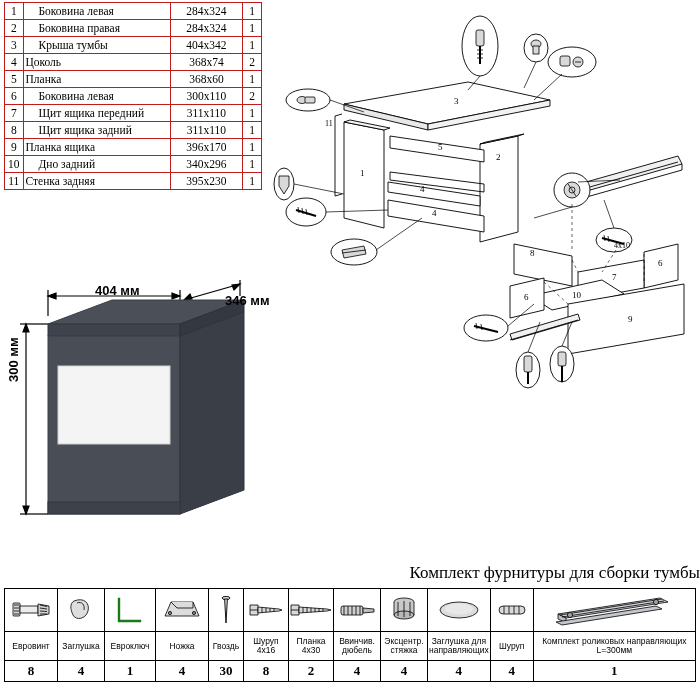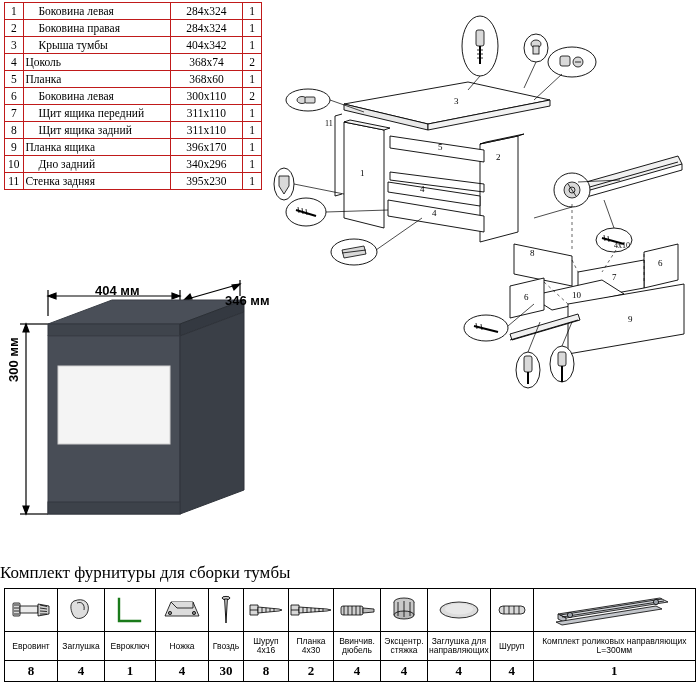--- a/index.html
+++ b/index.html
@@ -46,21 +46,21 @@
     font-family:"Liberation Sans", sans-serif;
     font-weight:bold;
     font-size:13px;
   }
   #lbl-404{left:95px;top:283px;}
   #lbl-346{left:225px;top:293px;}
   #lbl-300{left:6px;top:382px;transform:rotate(-90deg);transform-origin:left top;white-space:nowrap;}
 
   
   #hw-title{
-    position:absolute;left:0;top:563px;width:700px;text-align:left;
+    position:absolute;left:0;top:563px;width:700px;text-align:right;
     font-size:17px;
   }
   #hw-table{
     position:absolute;left:4px;top:588px;width:692px;
     border-collapse:collapse;
     font-family:"Liberation Sans", sans-serif;
     font-size:8.5px;
     text-align:center;
   }
   #hw-table td{border:1px solid #000;padding:0;}

